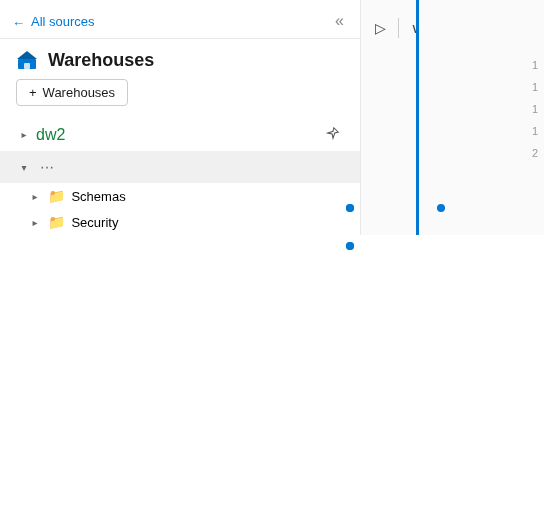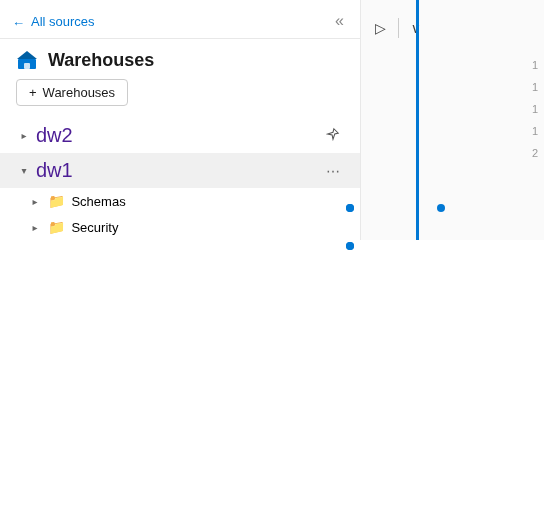--- a/index.html
+++ b/index.html
@@ -89,22 +89,22 @@
       width: 16px;
       height: 16px;
       display: flex;
       align-items: center;
       justify-content: center;
       color: #666;
       font-size: 10px;
       margin-right: 4px;
     }
     .item-label {
-      font-size: 20px;
-      color: #4c1d95;
+      font-size: 16px;
+      color: #15803d;
       flex: 1;
     }
     .item-actions {
       display: flex;
       gap: 4px;
       color: #666;
     }
     .pin-icon, .dots-icon {
       font-size: 14px;
       padding: 2px 4px;
@@ -249,21 +249,20 @@
           
           <svg width="14" height="14" viewBox="0 0 16 16" fill="none">
             <path d="M9 2L14 7L10 8L8 14L7 9L2 8L8 6Z" stroke="#555" stroke-width="1.2" fill="none"></path>
           </svg>
         </span>
       </div>
     </div>
 
     <div class="tree-item dw1-row">
       <span class="chevron">▾</span>
-      <span class="item-label">dw1</span>
       <div class="item-actions">
         <span class="dots-icon">⋯</span>
       </div>
     </div>
 
     <div class="tree-children">
 
       <div class="tree-child">
         <span class="child-chevron">▸</span>
         <span class="folder-icon">📁</span>

